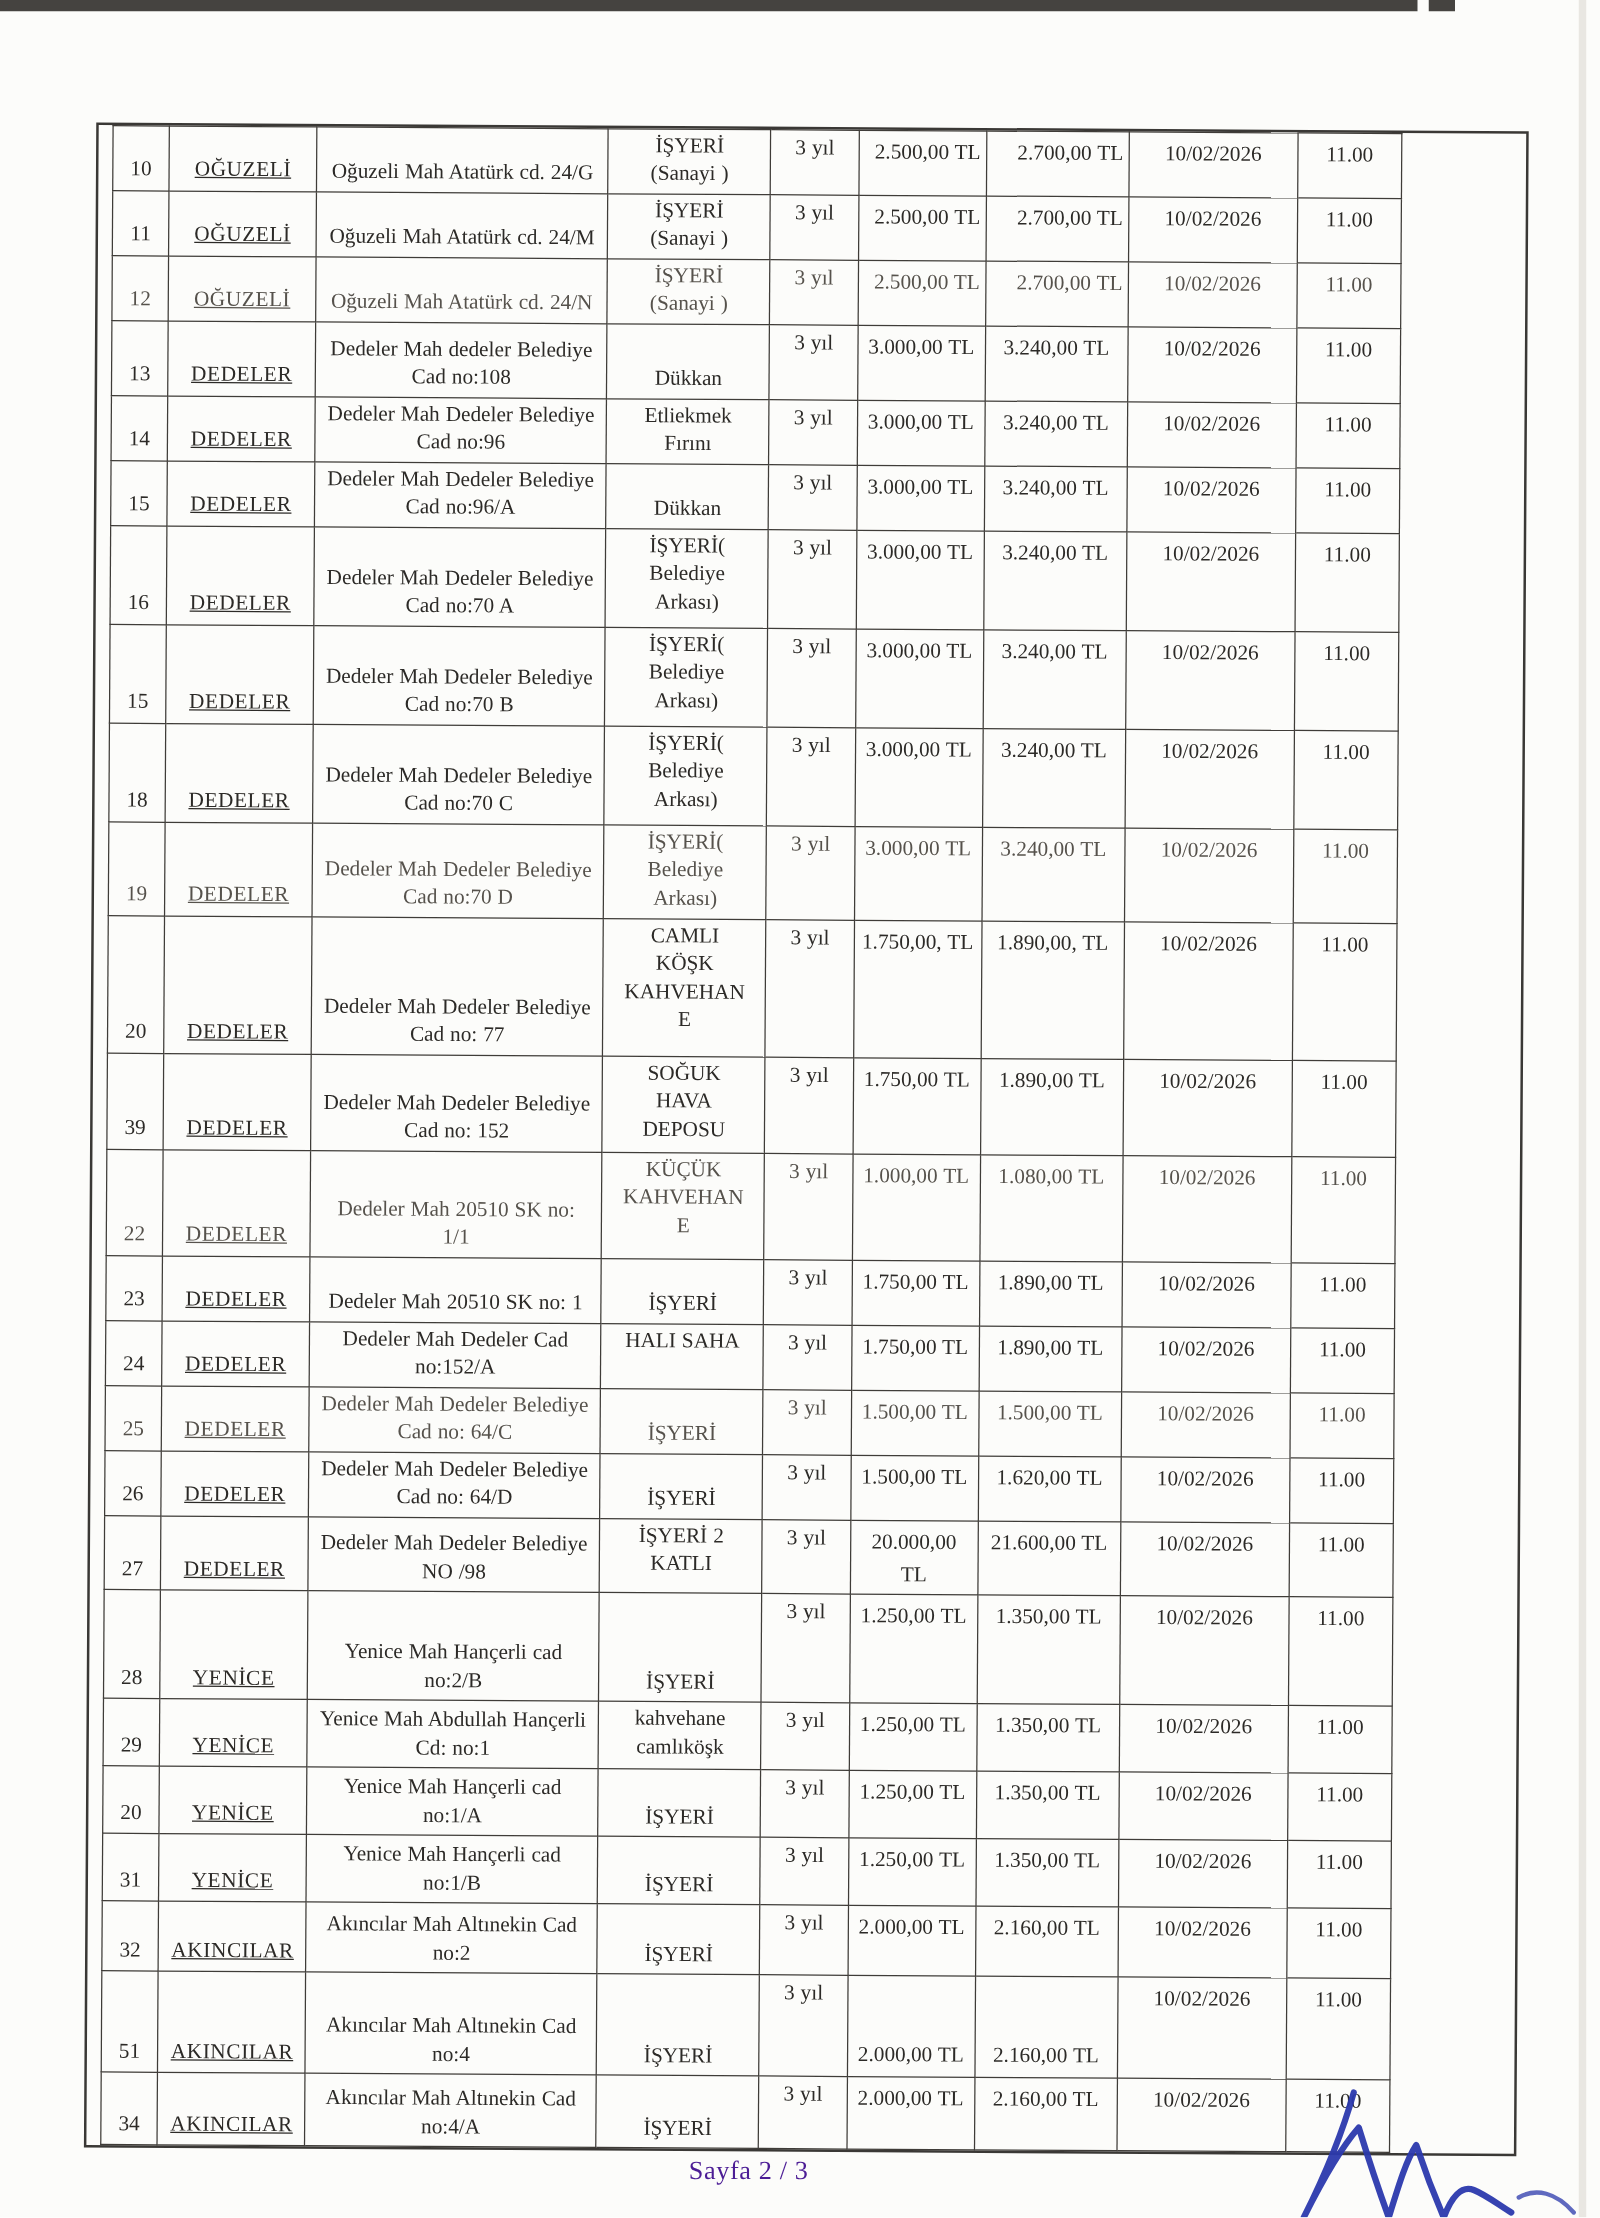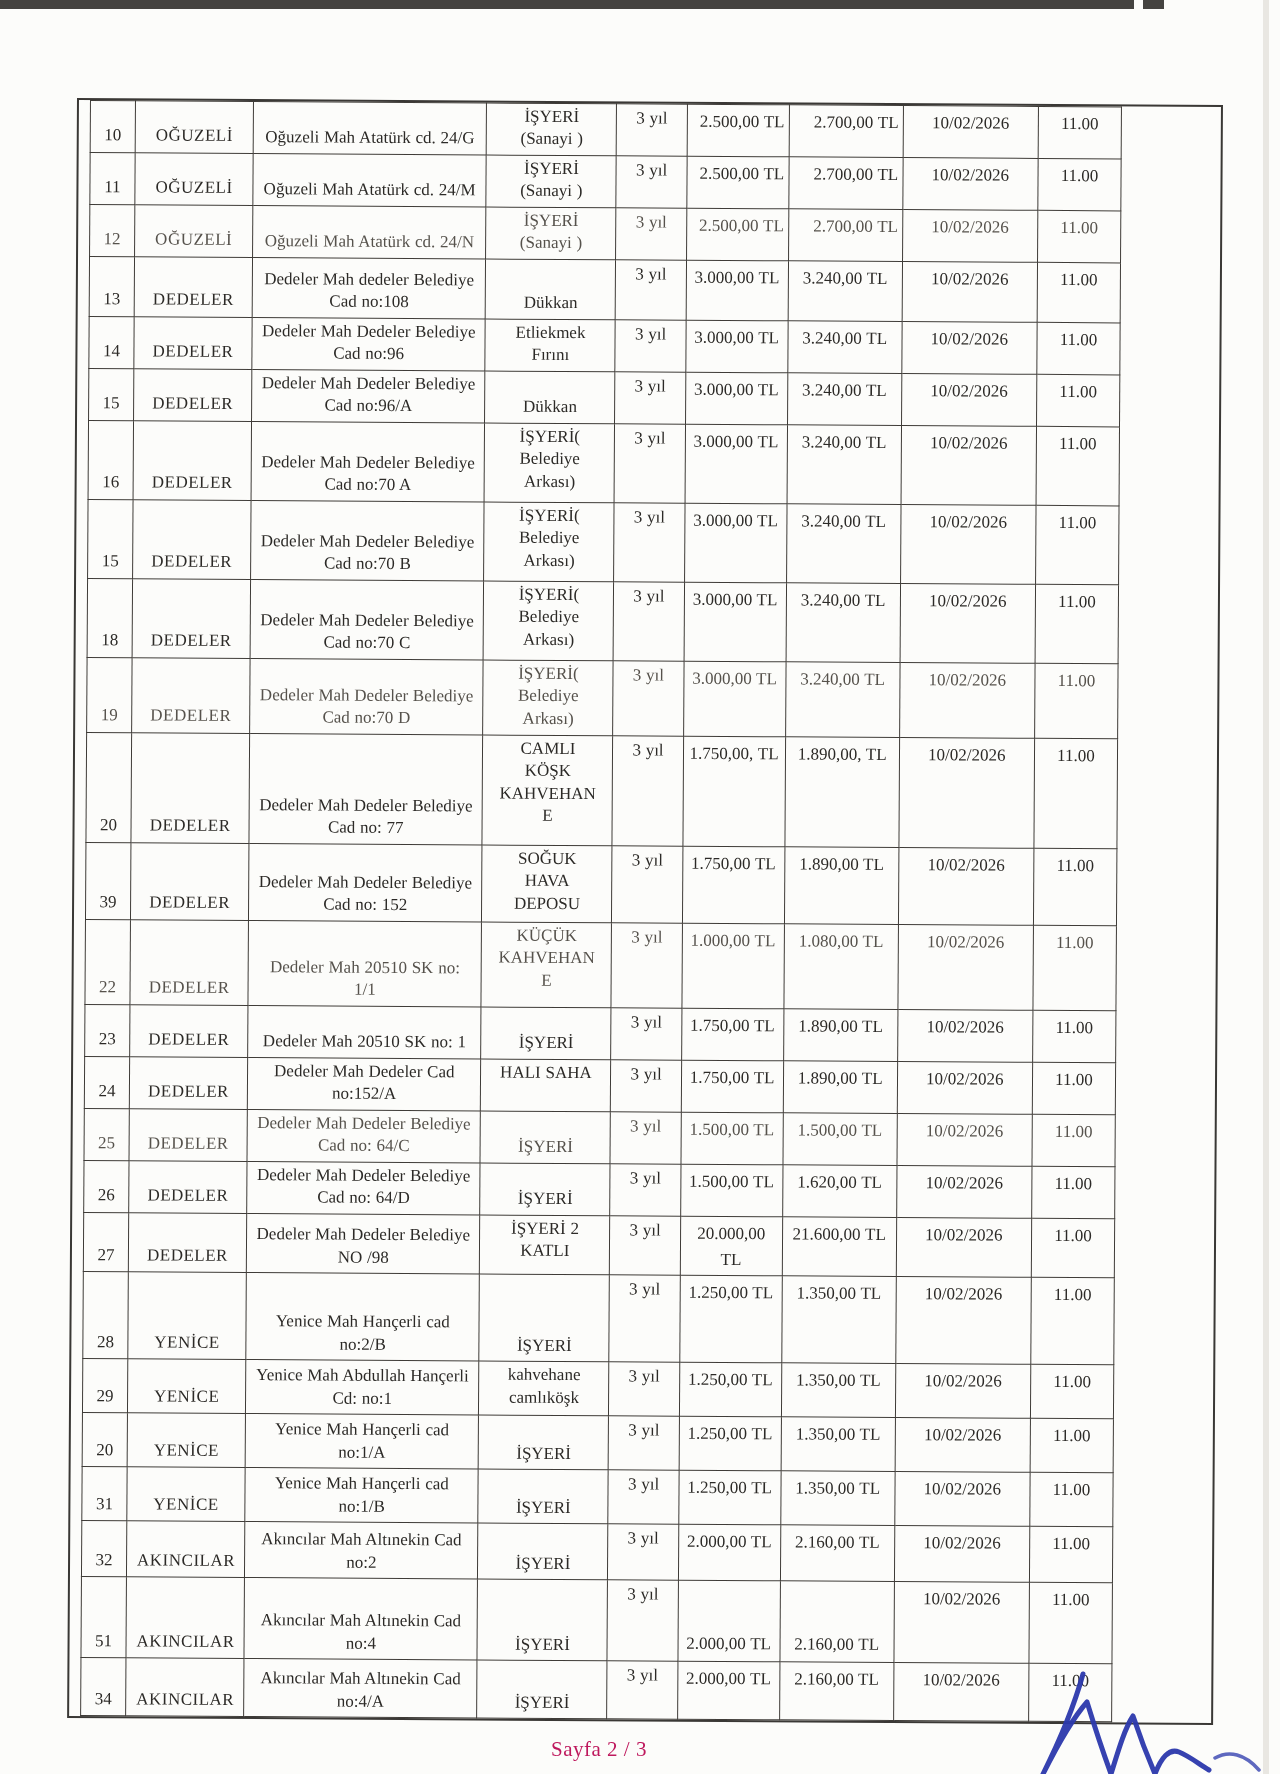--- a/index.html
+++ b/index.html
@@ -26,35 +26,35 @@
     border-collapse:collapse;table-layout:fixed;width:1032px;
   }
   td{
     border:1px solid #3f3c38;
     font-size:17px;line-height:1.32;
     text-align:center;vertical-align:top;
     padding:2px 4px;overflow:hidden;
     word-spacing:0.5px;
   }
   td.c-no{vertical-align:bottom;padding-bottom:5px;border-radius:14px;}
-  td.c-loc{vertical-align:bottom;padding:2px 10px 5px 10px;letter-spacing:0.5px;}
+  td.c-loc{vertical-align:bottom;padding:2px 10px 5px 10px;letter-spacing:0.5px;text-decoration:underline;}
   td.c-addr{vertical-align:bottom;padding:2px 8px 4px 8px;}
   td.c-type{padding:2px 13px 4px 13px;overflow-wrap:anywhere;}
   td.c-type.low{vertical-align:bottom;}
   td.c-sure{padding-top:3px;}
   td.c-p1,td.c-p2{padding-top:4px;line-height:1.55;}
   td.c-p1.pleft,td.c-p2.pleft{text-align:right;padding-left:10px;}
   td.c-p1.plow,td.c-p2.plow{vertical-align:bottom;padding-bottom:4px;}
   td.c-date{padding-top:6px;}
   td.c-time{padding-top:6px;text-align:center;}
   tr.faded td{color:#56524c;}
 
   .footer-text{
     position:absolute;left:551px;top:1724px;
-    font-size:21px;color:#be185d;letter-spacing:0.5px;margin-top:13px;
+    font-size:21px;color:#4c1d95;letter-spacing:0.5px;
   }
   .signature{position:absolute;left:1003px;top:1660px;width:272px;height:114px;}
 </style>
 </head>
 <body>
 
 <div class="sheet">
 
   <div class="scan-bar b1"></div>
   <div class="scan-bar b2"></div>

